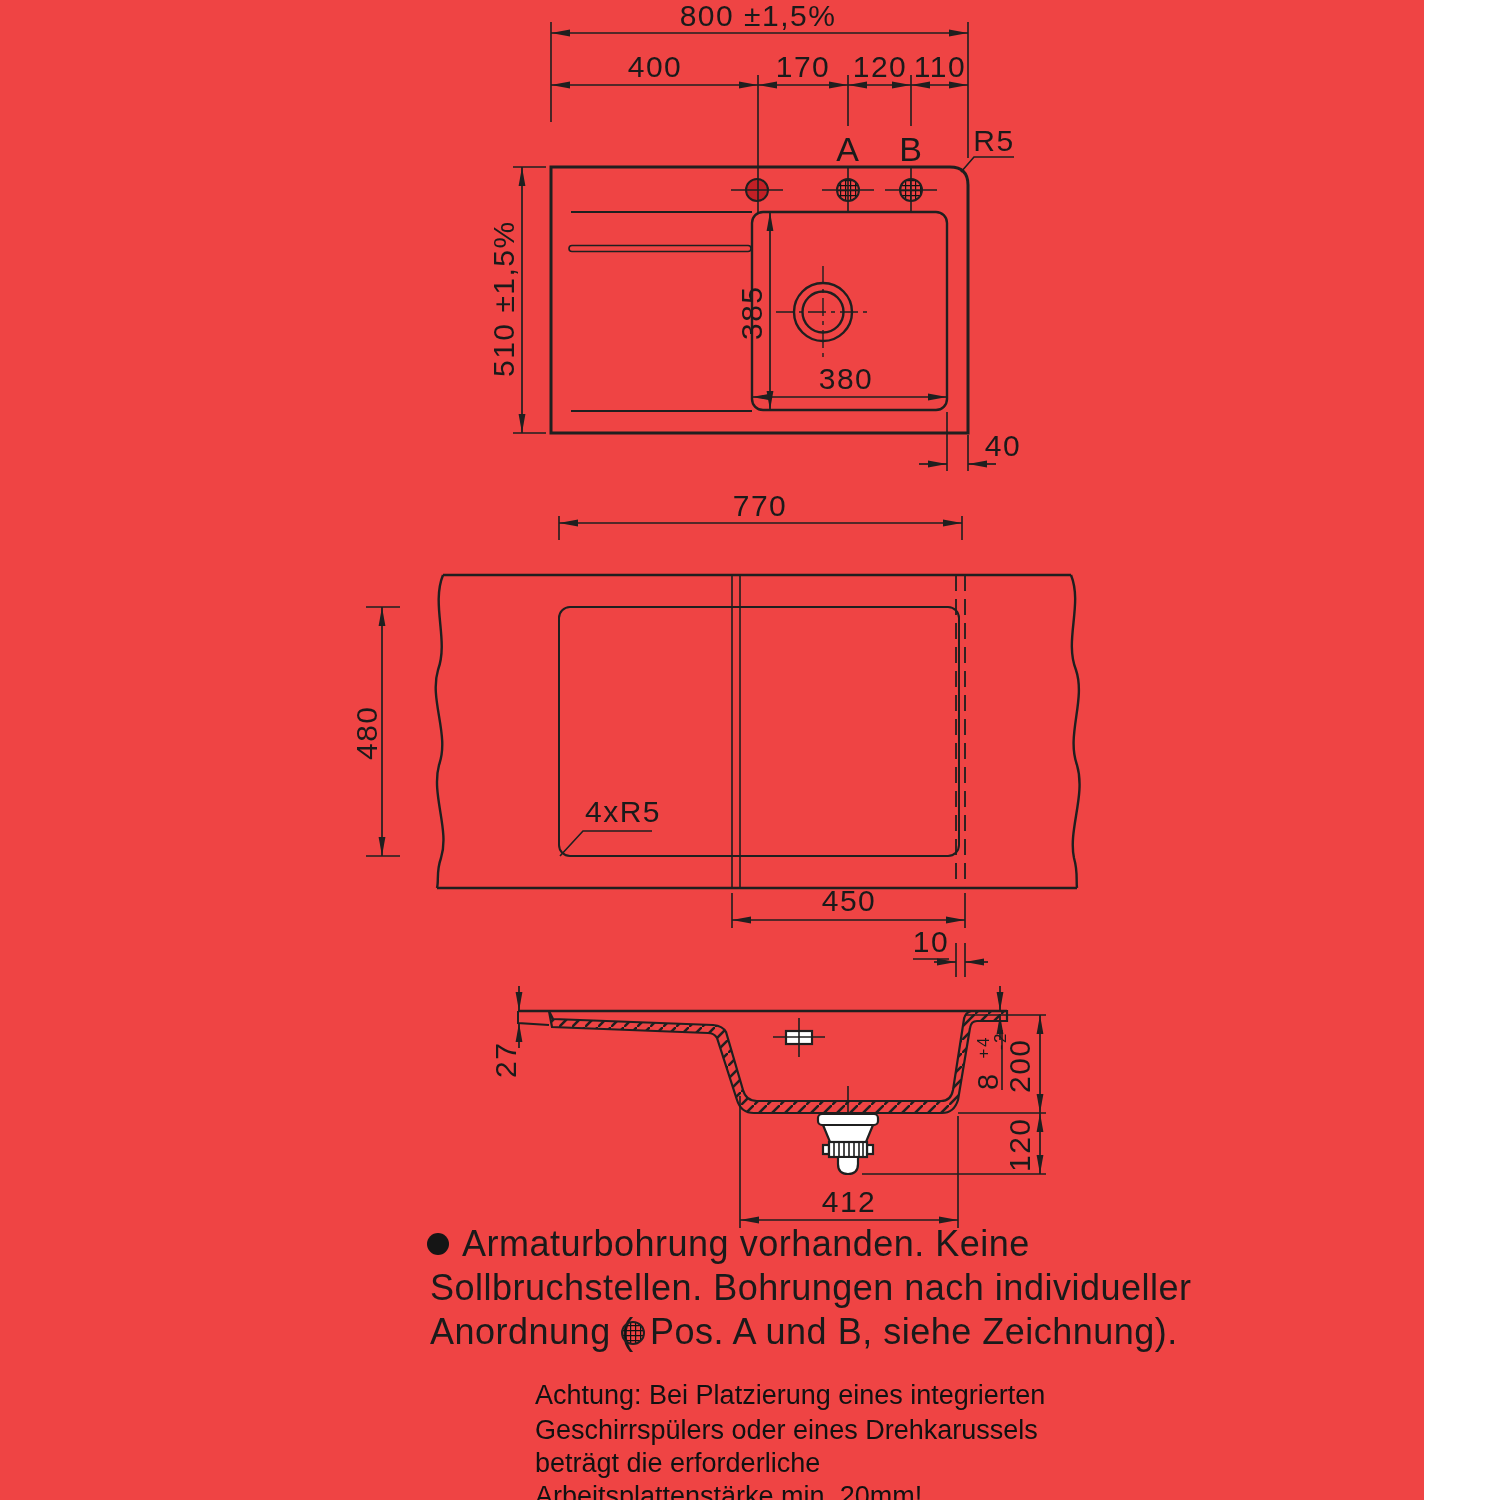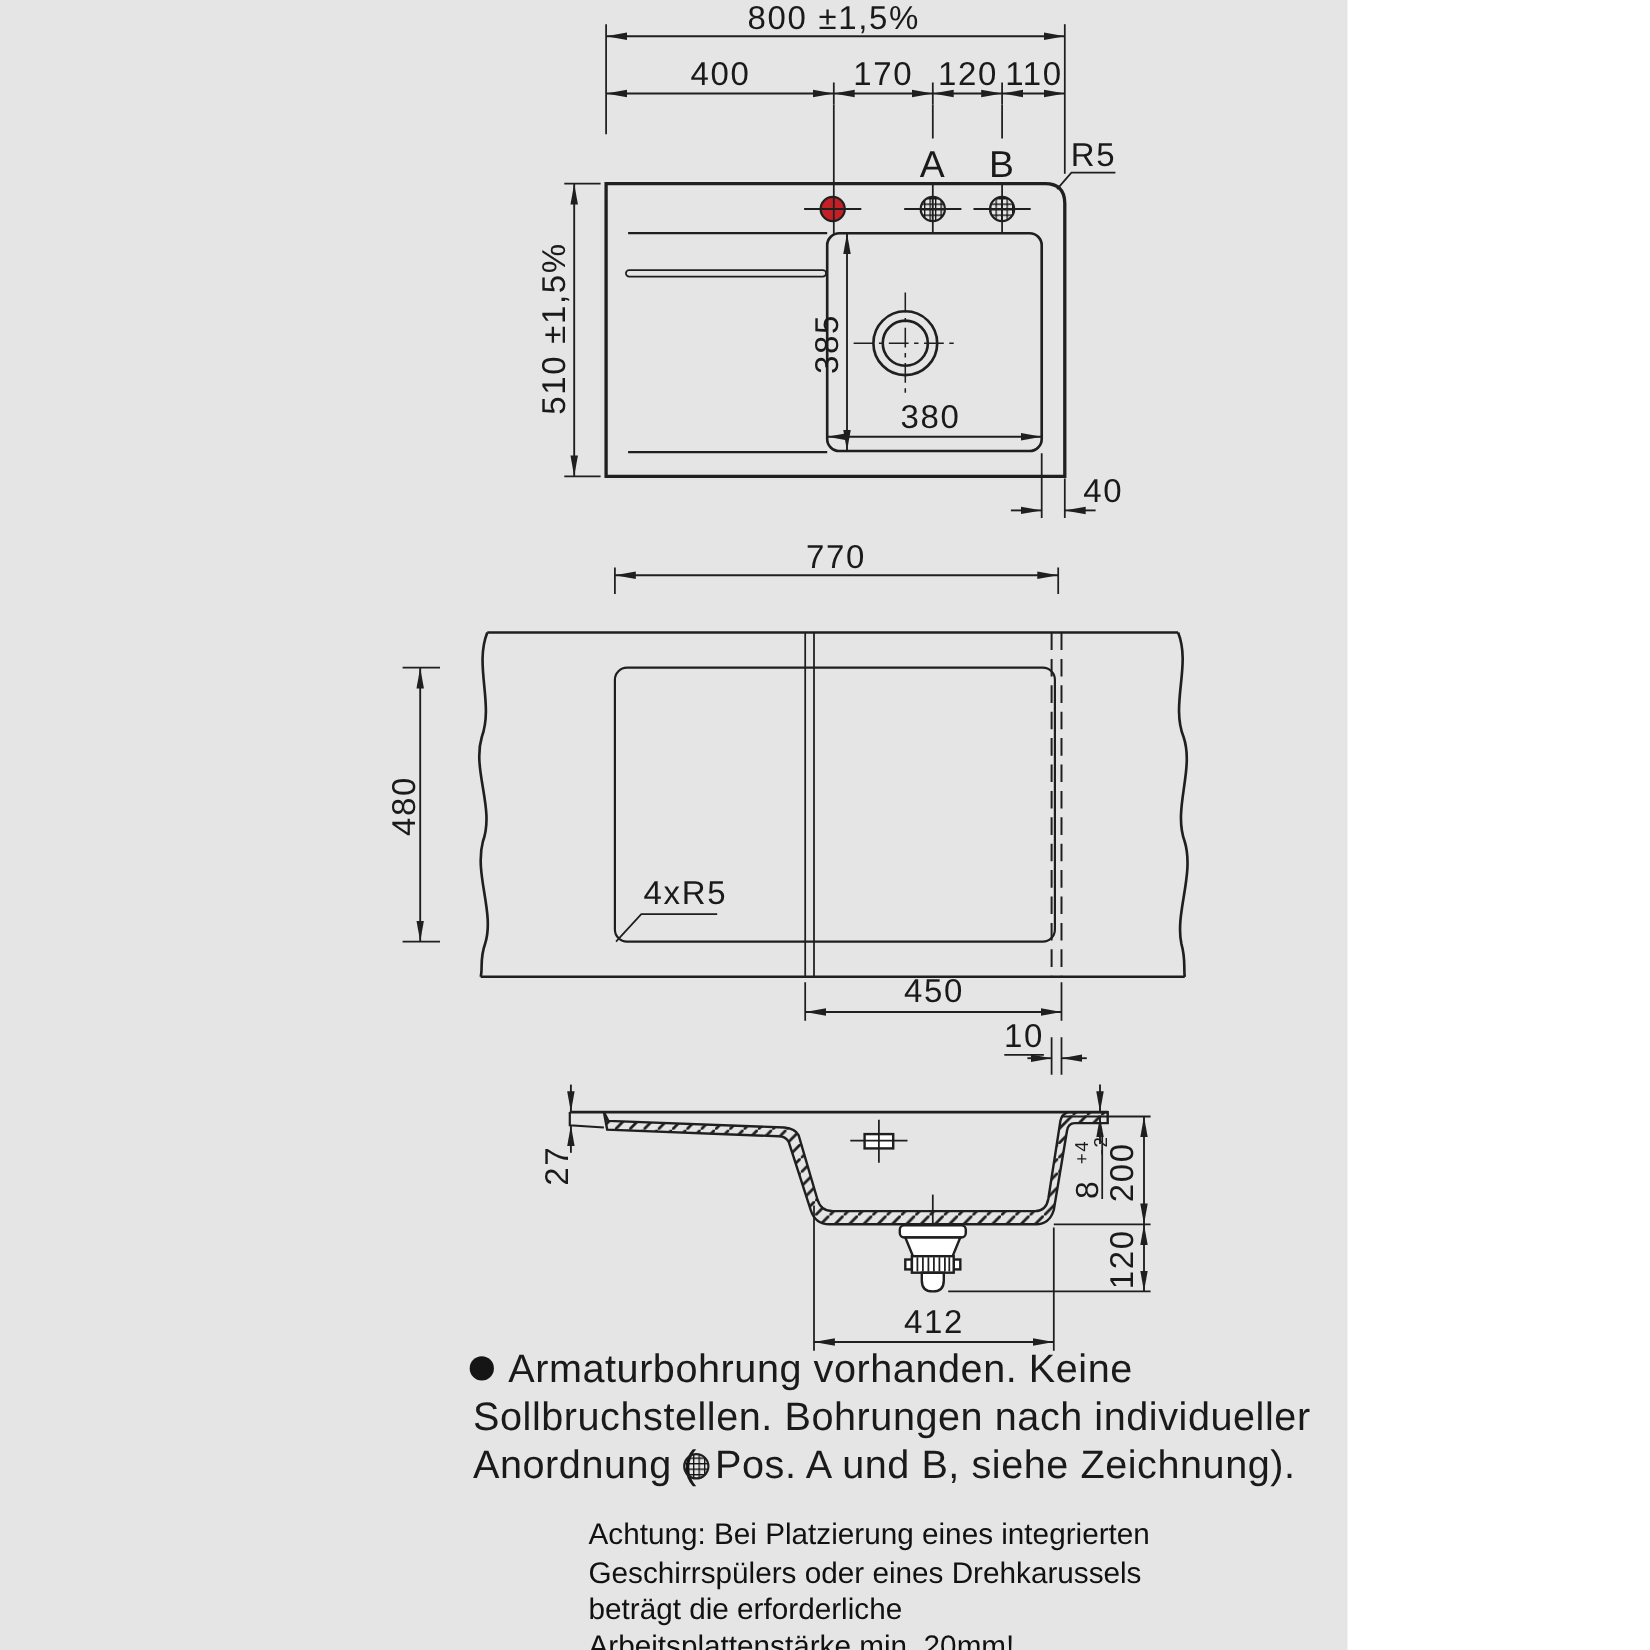--- a/index.html
+++ b/index.html
@@ -1,16 +1,16 @@
 <!DOCTYPE html>
 <html><head>
 <meta charset="utf-8">
 <style>
   html,body{margin:0;padding:0;background:#ffffff;}
-  .canvas{position:relative;width:1225px;height:1500px;background:#e5e5e5;overflow:hidden;
+  .canvas{position:relative;width:1424px;height:1500px;background:#ef4444;overflow:hidden;
           font-family:"Liberation Sans", sans-serif;}
   svg{position:absolute;left:0;top:0;}
   .obj  {fill:none;stroke:#1f1f1f;stroke-width:3;}
   .obj2 {fill:none;stroke:#1f1f1f;stroke-width:2.4;}
   .obj3 {fill:none;stroke:#1f1f1f;stroke-width:2;}
   .dim  {fill:none;stroke:#1f1f1f;stroke-width:1.7;}
   .ext  {fill:none;stroke:#1f1f1f;stroke-width:1.6;}
   .cl   {fill:none;stroke:#1f1f1f;stroke-width:1.4;stroke-dasharray:18 5 4 5;}
   .dsh  {fill:none;stroke:#1f1f1f;stroke-width:1.8;stroke-dasharray:16 8;}
   .dimtxt{font-family:"Liberation Sans", sans-serif;font-size:30px;letter-spacing:1.5px;fill:#1a1a1a;}

